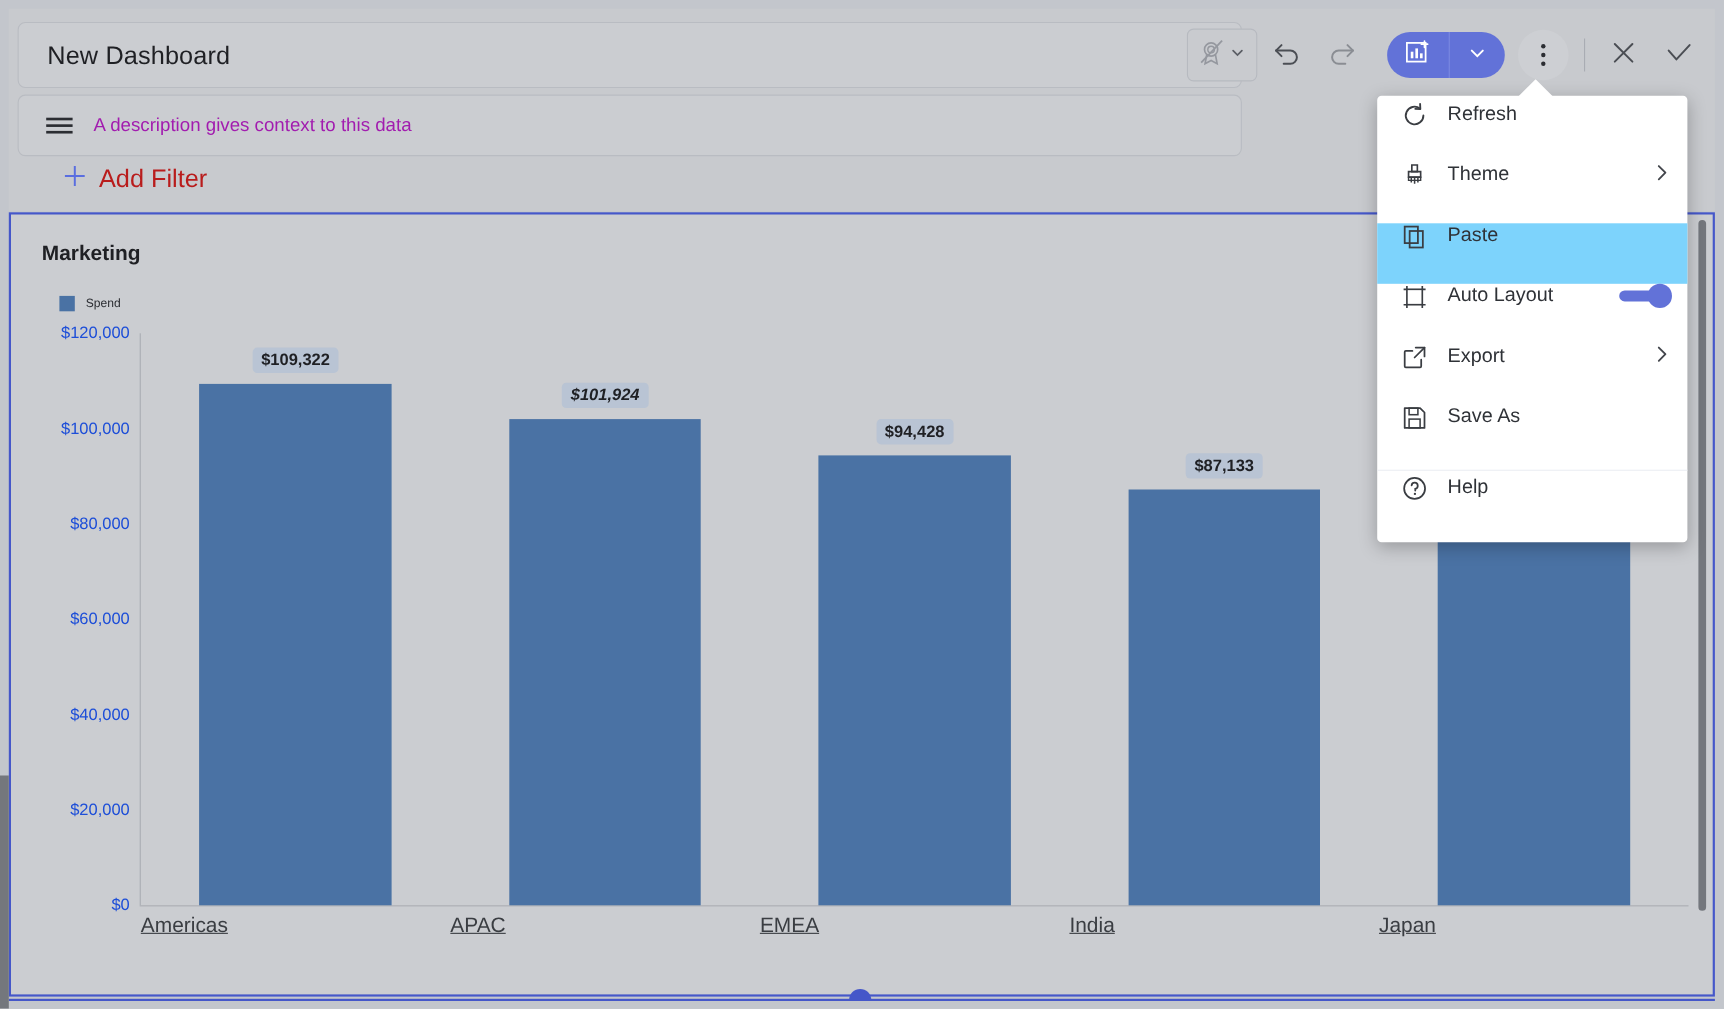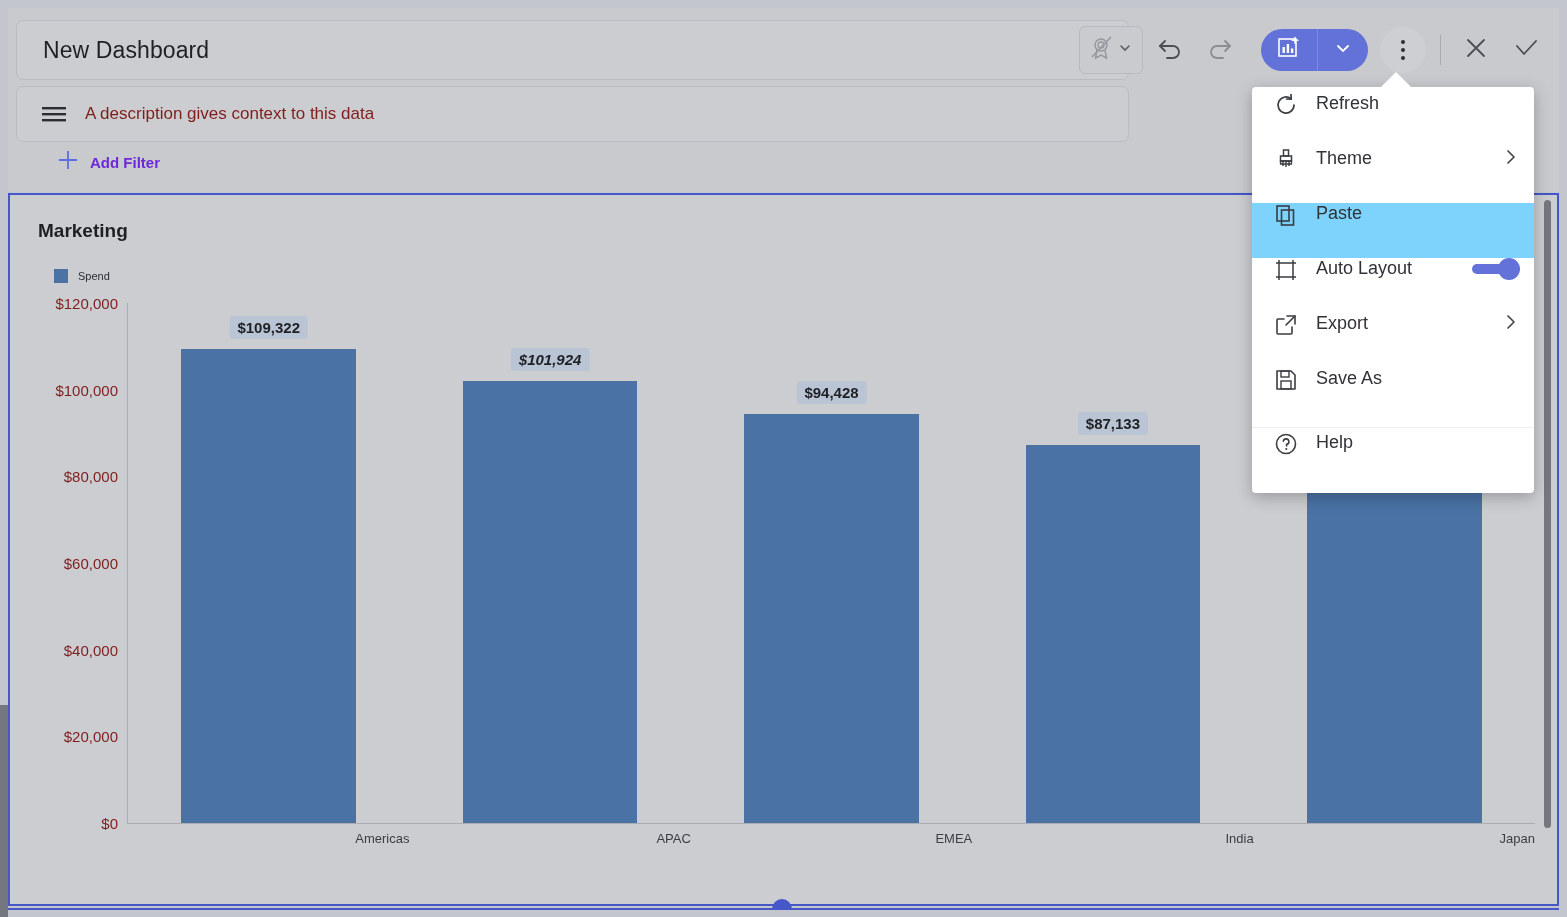--- a/index.html
+++ b/index.html
@@ -34,28 +34,28 @@
 
   .desc-row {
     position: absolute; left: 8px; top: 78px;
     width: 1113px; height: 56px;
     background: #cbcdd1;
     border: 1px solid #b9bcc2;
     border-radius: 7px;
     display: flex; align-items: center;
   }
   .desc-icon { margin-left: 24px; margin-right: 18px; display: flex; }
-  .desc-placeholder { font-size: 17px; color: #7f1d1d; }
+  .desc-placeholder { font-size: 17px; color: #a21caf; }
 
   .addfilter {
     position: absolute; left: 48px; top: 140px;
     display: flex; align-items: center; gap: 10px;
     cursor: pointer;
   }
-  .addfilter-label { font-size: 15px; color: #6d28d9; font-weight: bold; }
+  .addfilter-label { font-size: 23px; color: #b91c1c; }
 
   
   .toolbar {
     position: absolute; right: 10px; top: 14px;
     height: 56px; display: flex; align-items: center; gap: 4px;
   }
   .tb-btn {
     width: 46px; height: 46px; border-radius: 6px;
     display: flex; align-items: center; justify-content: center;
     cursor: pointer; background: transparent;
@@ -148,21 +148,21 @@
   .legend-label { font-size: 11px; color: #2b2d32; }
 
   .plot {
     position: absolute; left: 30px; top: 108px;
     width: 1500px; height: 562px;
   }
   .y-axis {
     position: absolute; left: 0; top: 0; width: 86px; height: 520px;
   }
   .y-tick {
-    position: absolute; right: 8px; font-size: 15px; color: #7f1d1d;
+    position: absolute; right: 8px; font-size: 15px; color: #1d4ed8;
     transform: translateY(-50%); white-space: nowrap;
   }
   .axis-line-v {
     position: absolute; left: 87px; top: 0; width: 1px; height: 520px; background: #aaadb3;
   }
   .axis-line-h {
     position: absolute; left: 87px; top: 520px; width: 1408px; height: 1px; background: #aaadb3;
   }
   .bars {
     position: absolute; left: 88px; top: 0; width: 1407px; height: 520px;
@@ -177,21 +177,21 @@
     position: absolute; left: 50%; transform: translateX(-50%);
     background: #b9c4d4; color: #1f2024;
     font-size: 15px; font-weight: bold;
     padding: 3px 8px; border-radius: 4px; white-space: nowrap;
   }
   .x-labels {
     position: absolute; left: 88px; top: 528px; width: 1407px;
     display: flex;
   }
   .x-label {
-    flex: 1; text-align: right; font-size: 13px; color: #3a3d42;
+    flex: 1; text-align: left; font-size: 19px; color: #3a3d42; text-decoration: underline;
   }
 
   
   .scroll-right {
     position: absolute; right: 16px; top: 200px;
     width: 7px; height: 628px; background: #74777d; border-radius: 4px;
   }
   .scroll-left-stub {
     position: absolute; left: 0px; top: 705px;
     width: 8px; height: 212px; background: #74777d;

